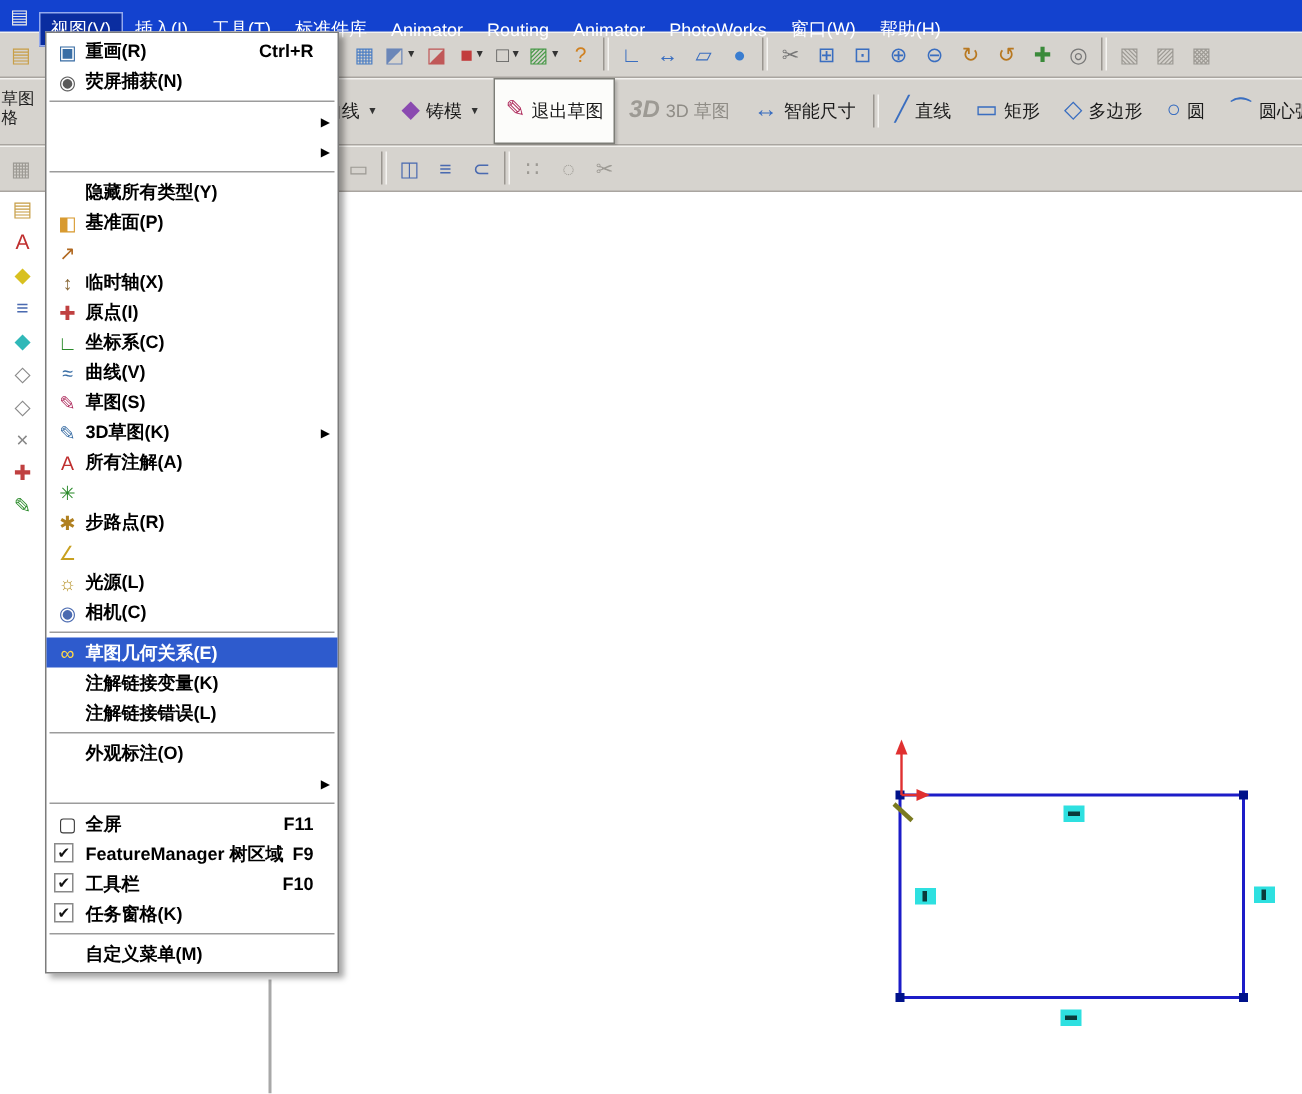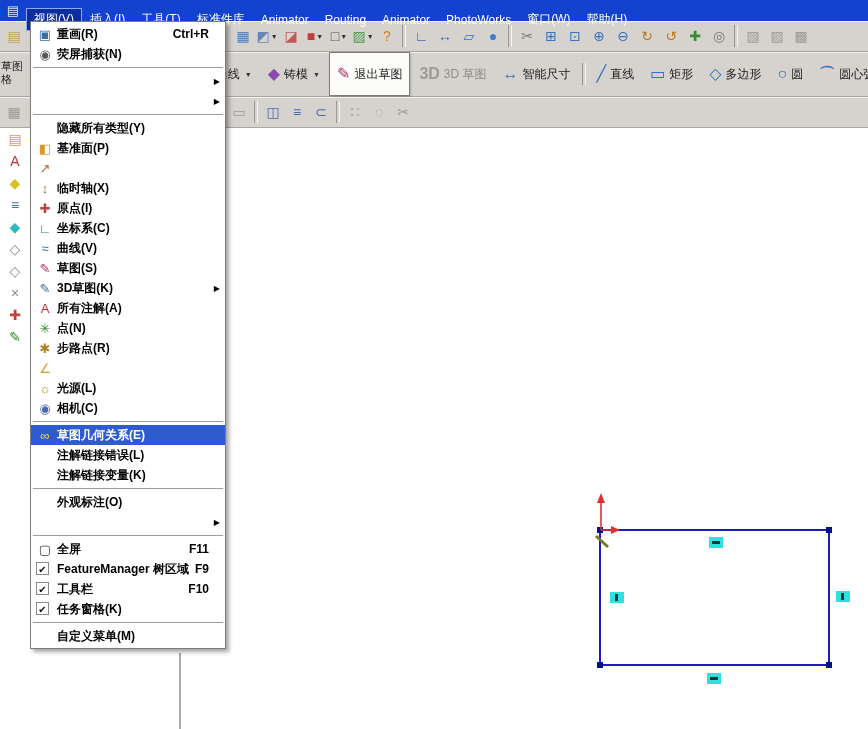--- a/index.html
+++ b/index.html
@@ -222,21 +222,21 @@
       <span class="tglyph" style="color: rgb(138, 74, 176);">◆</span>
       <span class="blabel">铸模</span>
       <span class="tdrop">▼</span>
     </span>
     <span class="big-btn active">
       <span class="tglyph" style="color: rgb(176, 48, 96);">✎</span>
       <span class="blabel">退出草图</span>
 
     </span>
     <span class="big-btn grayed">
-      <span class="tglyph" style="color: rgb(154, 154, 154);">3D</span>
+      <span class="tglyph" style="color: rgb(154, 154, 154); font-style: italic;">3D</span>
       <span class="blabel">3D 草图</span>
 
     </span>
     <span class="big-btn">
       <span class="tglyph" style="color: rgb(58, 110, 192);">↔</span>
       <span class="blabel">智能尺寸</span>
 
     </span>
     <div class="tsep"></div>
     <span class="big-btn">
@@ -425,21 +425,20 @@
     <div class="mrow">
       <span class="micon" style="color: rgb(192, 48, 48);">A</span>
 
       <span class="mlabel">所有注解(A)</span>
       <span class="maccel"></span>
 
     </div>
     <div class="mrow">
       <span class="micon" style="color: rgb(42, 138, 42);">✳</span>
 
-      <span class="mlabel">点(N)</span>
       <span class="maccel"></span>
 
     </div>
     <div class="mrow">
       <span class="micon" style="color: rgb(176, 128, 32);">✱</span>
 
       <span class="mlabel">步路点(R)</span>
       <span class="maccel"></span>
 
     </div>
@@ -467,28 +466,28 @@
     <div class="mrow highlight">
       <span class="micon" style="color: rgb(202, 162, 30);">∞</span>
 
       <span class="mlabel">草图几何关系(E)</span>
       <span class="maccel"></span>
 
     </div>
     <div class="mrow">
       <span class="micon"></span>
 
+      <span class="mlabel">注解链接变量(K)</span>
+      <span class="maccel"></span>
+
+    </div>
+    <div class="mrow">
+      <span class="micon"></span>
+
       <span class="mlabel">注解链接错误(L)</span>
-      <span class="maccel"></span>
-
-    </div>
-    <div class="mrow">
-      <span class="micon"></span>
-
-      <span class="mlabel">注解链接变量(K)</span>
       <span class="maccel"></span>
 
     </div>
     <div class="msep"></div>
     <div class="mrow">
       <span class="micon"></span>
 
       <span class="mlabel">外观标注(O)</span>
       <span class="maccel"></span>
 

